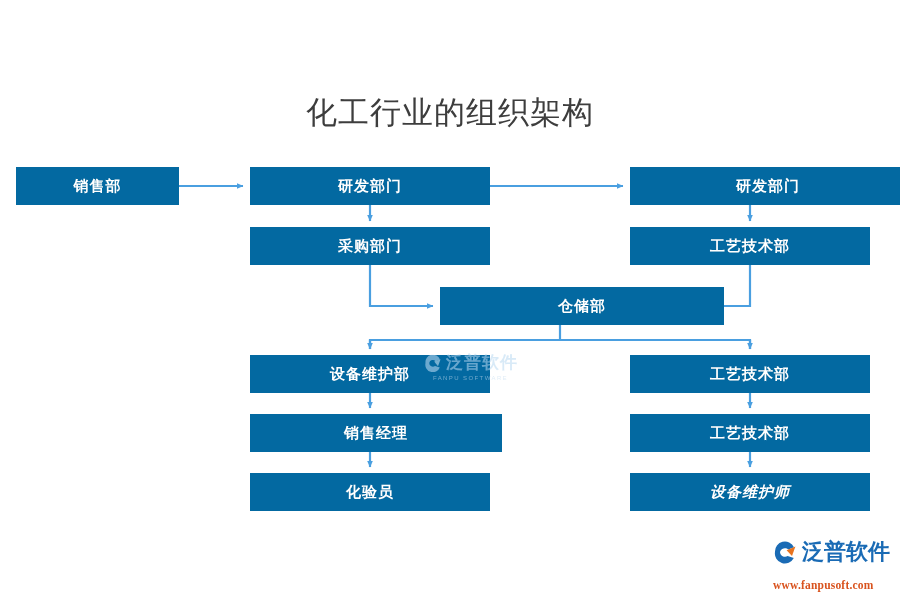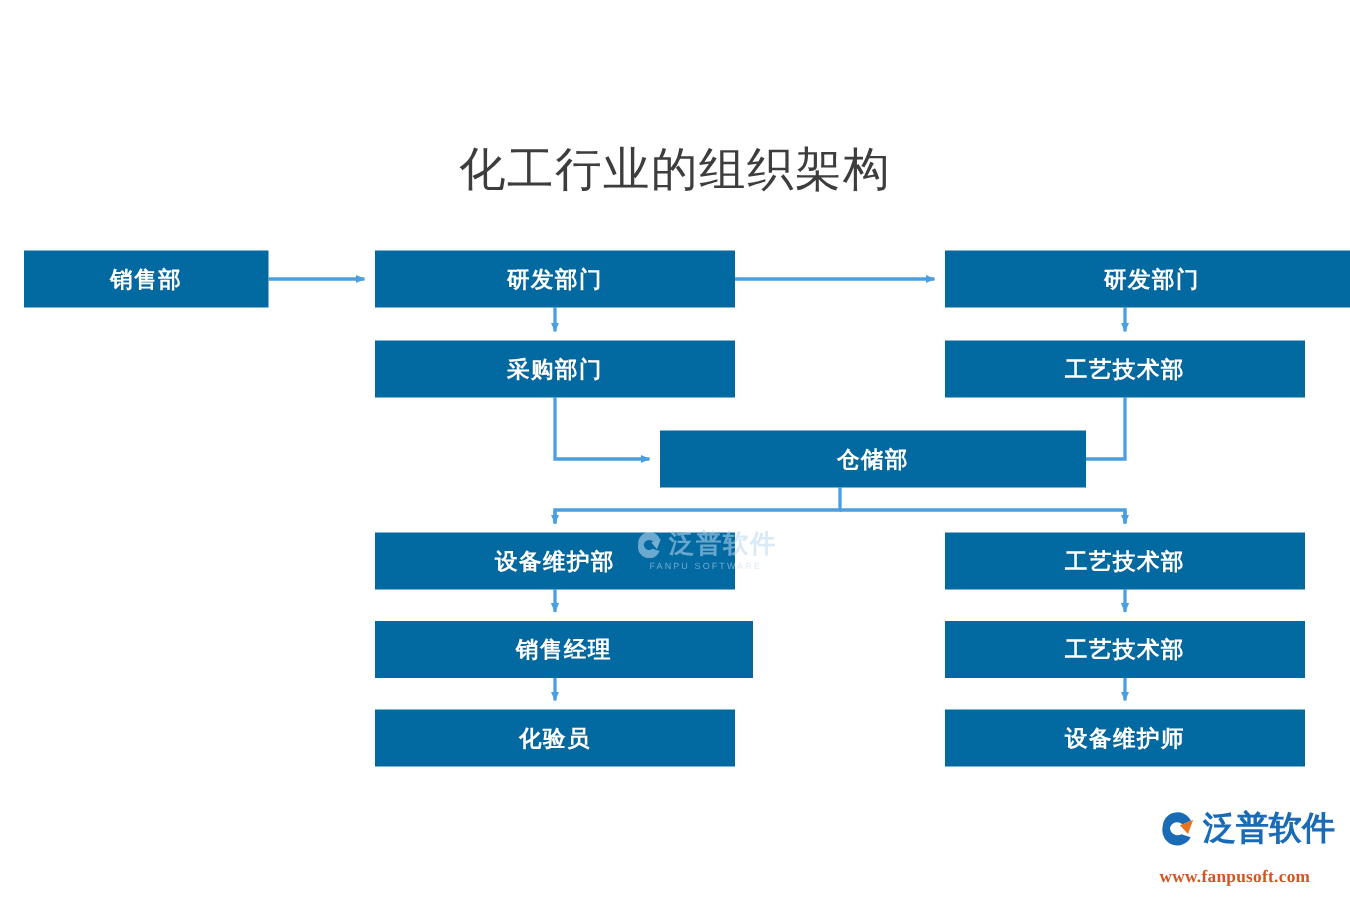--- a/index.html
+++ b/index.html
@@ -205,21 +205,21 @@
   </div>
 
   <div class="node" style="left:630px; top:414px; width:240px; height:38px;">
     <span class="node-label">工艺技术部</span>
   </div>
 
   <div class="node" style="left:250px; top:473px; width:240px; height:38px;">
     <span class="node-label">化验员</span>
   </div>
 
-  <div class="node" style="left:630px; top:473px; width:240px; height:38px;">
+  <div class="node" style="left:630px; top:473px; width:240px; height:38px;font-style:italic;">
     <span class="node-label">设备维护师</span>
   </div>
 
   <div id="watermark-center">
     <div class="wm-row">
       <svg width="20" height="18" viewBox="0 0 20 18">
         <path d="M2.5,9 A7.5,7.5 0 0 1 17,5.6 L12.6,7.4 A3.6,3.6 0 0 0 6.2,9 A3.6,3.6 0 0 0 12,11.9 L16.8,13.4 A7.5,7.5 0 0 1 2.5,9 z" fill="#c3dff5"></path>
         <path d="M11.2,7.6 L17.6,5.2 L15,12.2 z" fill="#d7eaf8"></path>
       </svg>
       <span class="wm-text">泛普软件</span>

